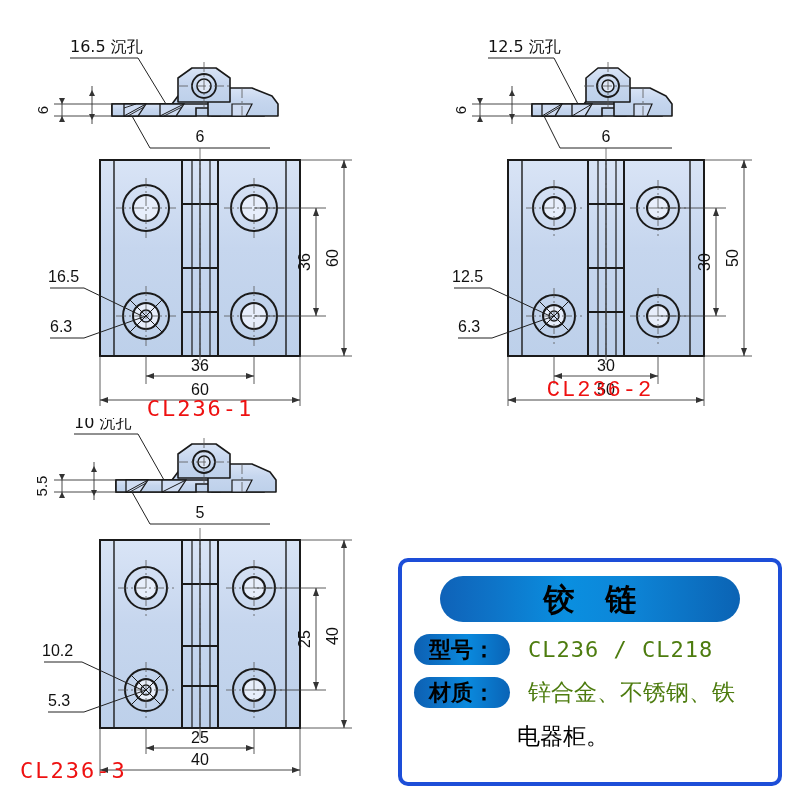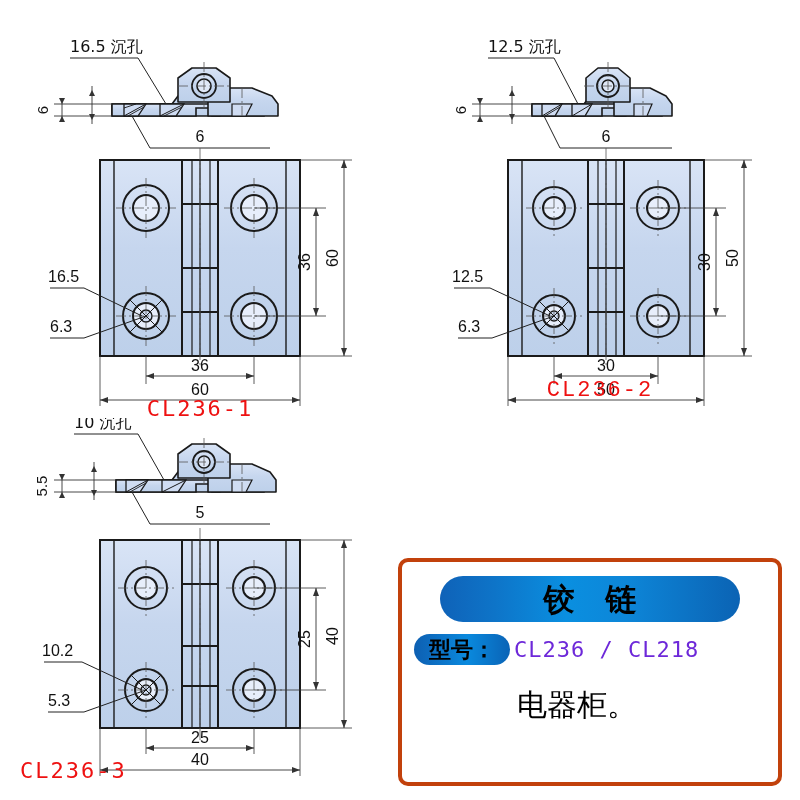--- a/index.html
+++ b/index.html
@@ -21,21 +21,21 @@
   .dwg-svg { display: block; }
 
   
   #info-panel {
     position: absolute;
     left: 398px;
     top: 558px;
     width: 384px;
     height: 228px;
     box-sizing: border-box;
-    border: 4px solid #c2410c;
+    border: 4px solid #1d4ed8;
     border-radius: 10px;
     background: #ffffff;
     padding: 10px 12px 8px 12px;
   }
   #info-title-pill {
     width: 300px;
     height: 46px;
     margin: 4px auto 6px auto;
     border-radius: 23px;
     background: linear-gradient(90deg,#0f62b8 0%,#0e74c8 18%,#0a8fe0 42%,#0d86d8 62%,#0b63b4 100%);
@@ -67,36 +67,36 @@
     font-family: "DejaVu Sans", sans-serif;
     font-size: 22px;
     font-weight: 700;
     display: flex;
     align-items: center;
     justify-content: center;
     line-height: 1;
   }
   .info-val {
     flex: 1 1 auto;
-    color: #6d28d9;
+    color: #4d7c0f;
     font-family: "DejaVu Sans", sans-serif;
     font-size: 23px;
     line-height: 31px;
-    padding-left: 4px;
+    padding-left: 18px;
     white-space: nowrap;
   }
   .info-val.mono {
     font-family: "DejaVu Sans Mono", monospace;
     font-size: 22px;
     letter-spacing: 1px;
   }
   .info-cont {
     color: #000;
     font-family: "DejaVu Sans", sans-serif;
-    font-size: 30px;
+    font-size: 23px;
     line-height: 30px;
     padding-left: 103px;
   }
 </style>
 </head>
 <body>
 
 <div id="page">
 
   <div class="drawing-block" style="left:20px; top:28px;">
@@ -494,20 +494,22 @@
     <div id="info-title-pill">
       <span>铰 链</span>
     </div>
 
     <div class="info-row">
       <div class="info-pill">型号：</div>
       <div class="info-val mono">CL236 / CL218</div>
     </div>
 
     <div class="info-row">
+      <div class="info-pill">材质：</div>
+      <div class="info-val">锌合金、不锈钢、铁</div>
     </div>
 
     <div class="info-row">
     </div>
 
     <div class="info-cont">电器柜。</div>
   </div>
 
 </div>
 

